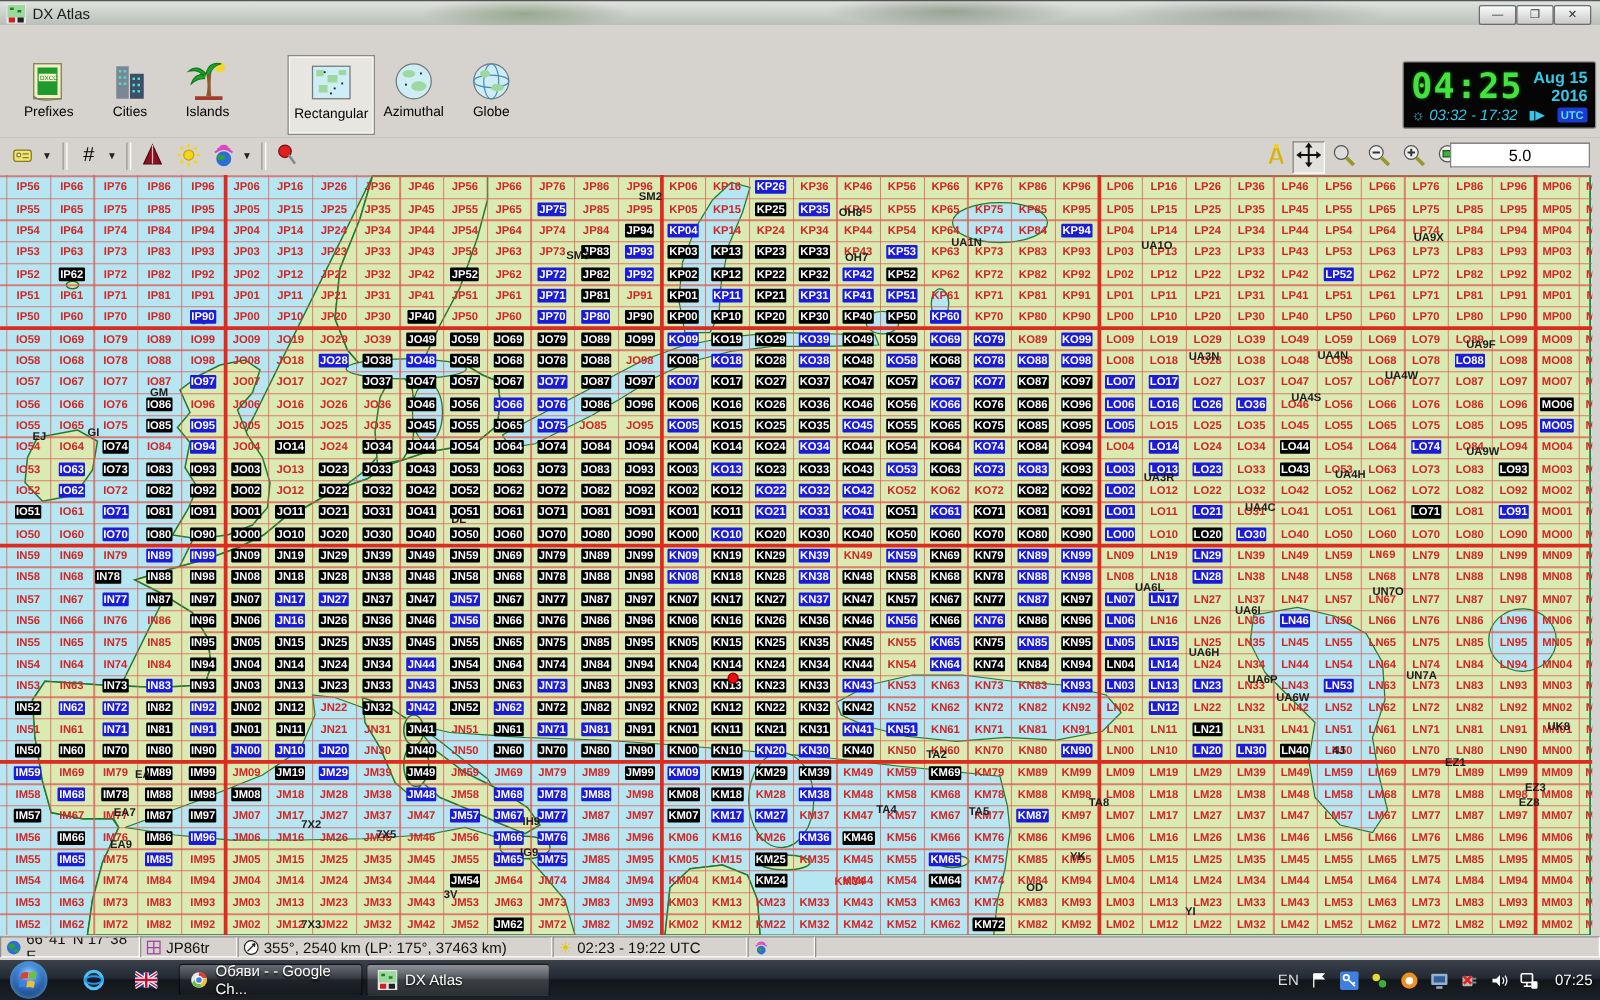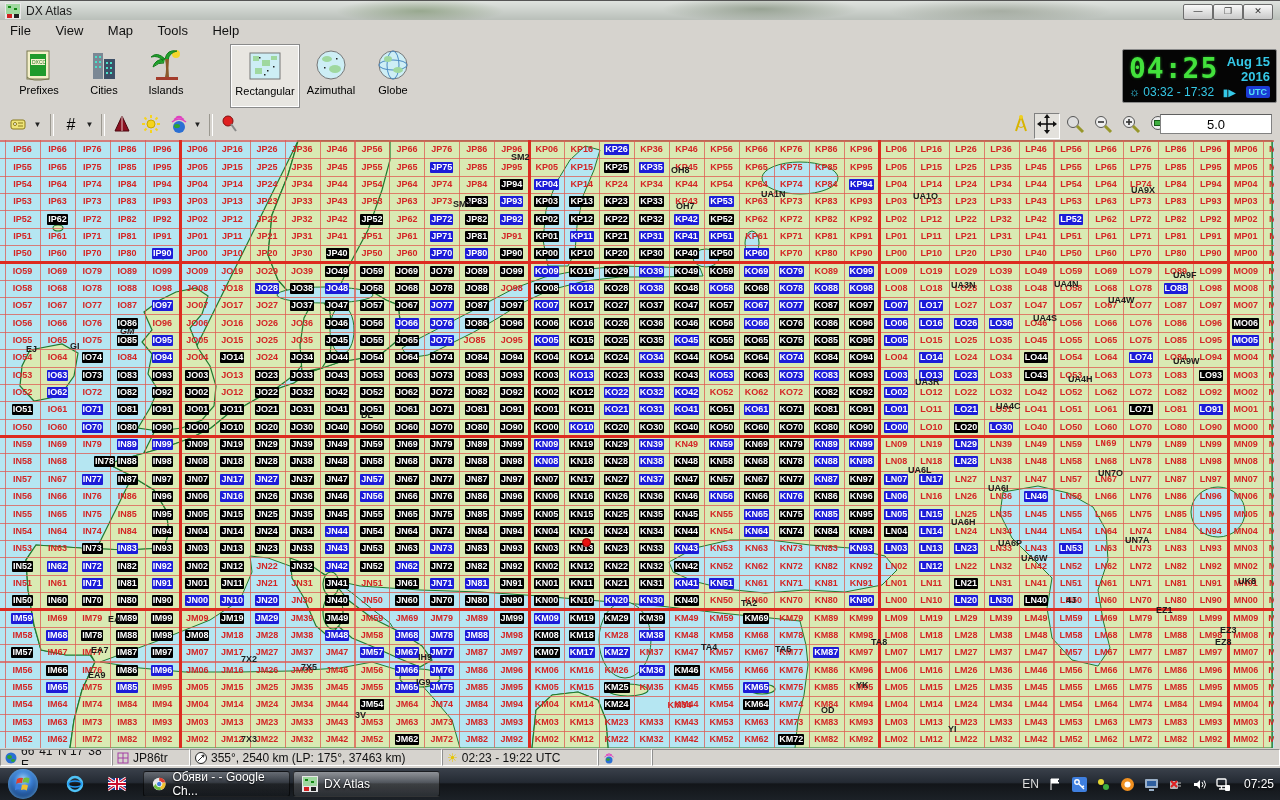--- a/index.html
+++ b/index.html
@@ -35,21 +35,21 @@
   .t2sep{position:absolute;top:4px;width:2px;height:22px;border-left:1px solid #9b9890;border-right:1px solid #fff;}
   #zoom-input{position:absolute;left:1160px;top:4px;width:112px;height:20px;border:1px solid #828282;
     border-top-color:#5f5f5f;background:#fff;font-size:13px;text-align:center;padding:0;box-sizing:border-box;}
   
   #clock{position:absolute;left:1122px;top:49px;width:155px;height:54px;background:#050505;
     border:1px solid #8a8a8a;border-radius:2px;box-sizing:border-box;}
   #clock-time{position:absolute;left:6px;top:2px;font-family:"DejaVu Sans Mono",monospace;
     font-size:28px;font-weight:bold;color:#43e23c;letter-spacing:1px;text-shadow:0 0 3px #1d6b1d;}
   #clock-date1{position:absolute;right:6px;top:4px;font-size:13px;font-weight:bold;color:#35c9e8;}
   #clock-date2{position:absolute;right:6px;top:19px;font-size:13px;font-weight:bold;color:#35c9e8;}
-  #clock-sun{position:absolute;left:6px;bottom:3px;font-size:12px;color:#35c9e8;}
+  #clock-sun{position:absolute;left:6px;bottom:3px;font-size:12px;color:#35c9e8;font-style:italic;}
   #clock-play{position:absolute;right:40px;bottom:4px;font-size:10px;color:#35c9e8;}
   #clock-utc{position:absolute;right:6px;bottom:4px;font-size:9px;font-weight:bold;color:#53e0f5;
     background:#1b3bd4;border-radius:2px;padding:0 3px;line-height:12px;}
   
   #map{position:absolute;left:0;top:140px;width:1274px;height:708px;overflow:hidden;background:var(--water);}
   #map svg{position:absolute;left:0;top:0;}
   .land{fill:var(--land);stroke:var(--coast);stroke-width:1.2;}
   .sea{fill:var(--water);stroke:var(--coast);stroke-width:1;}
   #gridthin{position:absolute;left:0;top:0;width:1274px;height:608px;
     background-image:
@@ -102,27 +102,20 @@
         <rect x="9" y="5" width="3" height="2" fill="#128812"></rect>
       <rect x="2" y="11" width="5" height="4" fill="#d02020"></rect>
         <rect x="9" y="11" width="5" height="4" fill="#202020"></rect>
     </svg>
     <span id="title-text">DX Atlas</span>
     <div class="winbtn" style="left:1183px">—</div>
     <div class="winbtn" style="left:1213px">❐</div>
     <div class="winbtn" style="left:1243px">✕</div>
   </div>
 
-  <div id="menubar">
-    <span class="menu-item">File</span>
-    <span class="menu-item">View</span>
-    <span class="menu-item">Map</span>
-    <span class="menu-item">Tools</span>
-    <span class="menu-item">Help</span>
-  </div>
 
   <div id="toolbar">
     <div class="tbtn" style="left:10px;width:58px">
       <svg class="ticon" viewBox="0 0 36 36">
         <rect x="6" y="4" width="22" height="28" fill="#f3efc8" stroke="#7a7a50"></rect>
         <rect x="9" y="7" width="16" height="22" fill="#1f9b2c"></rect>
         <rect x="10" y="12" width="14" height="6" fill="#f5f2d0"></rect>
         <text x="11" y="17" font-size="5" fill="#1f7a1f" font-family="Liberation Sans">DXCC</text>
         <path d="M6 30 q4 5 22 2" fill="none" stroke="#7a7a50"></path>
       </svg>
@@ -2378,21 +2371,21 @@
         </div>
         <div class="cell" style="left: 1263.2px; top: 295.95px;">
           <span>MN19</span>
         </div>
         <div class="cell" style="left: 5px; top: 313.3px;">
           <span>IN58</span>
         </div>
         <div class="cell" style="left: 39.95px; top: 313.3px;">
           <span>IN68</span>
         </div>
-        <div class="cell ck" style="left: 87px; top: 313.3px;">
+        <div class="cell ck" style="left: 69px; top: 313.3px;">
           <span>IN78</span>
         </div>
         <div class="cell ck" style="left: 109.85px; top: 313.3px;">
           <span>IN88</span>
         </div>
         <div class="cell ck" style="left: 144.8px; top: 313.3px;">
           <span>IN98</span>
         </div>
         <div class="cell ck" style="left: 179.75px; top: 313.3px;">
           <span>JN08</span>
@@ -4282,21 +4275,21 @@
         <div class="ovl" style="left: 1131px; top: 45px;">UA9X</div>
         <div class="ovl" style="left: 1173px; top: 130px;">UA9F</div>
         <div class="ovl" style="left: 951px; top: 140px;">UA3N</div>
         <div class="ovl" style="left: 1054px; top: 139px;">UA4N</div>
         <div class="ovl" style="left: 1108px; top: 155px;">UA4W</div>
         <div class="ovl" style="left: 1033px; top: 173px;">UA4S</div>
         <div class="ovl" style="left: 1173px; top: 216px;">UA9W</div>
         <div class="ovl" style="left: 1068px; top: 234px;">UA4H</div>
         <div class="ovl" style="left: 915px; top: 237px;">UA3R</div>
         <div class="ovl" style="left: 996px; top: 261px;">UA4C</div>
-        <div class="ovl" style="left: 120px; top: 186px; font-style: italic;">GM</div>
+        <div class="ovl" style="left: 120px; top: 169px;">GM</div>
         <div class="ovl" style="left: 26px; top: 204px;">EJ</div>
         <div class="ovl" style="left: 70px; top: 201px;">GI</div>
         <div class="ovl" style="left: 361px; top: 270px;">DL</div>
         <div class="ovl" style="left: 908px; top: 325px;">UA6L</div>
         <div class="ovl" style="left: 1098px; top: 328px;">UN7O</div>
         <div class="ovl" style="left: 988px; top: 343px;">UA6I</div>
         <div class="ovl" style="left: 951px; top: 377px;">UA6H</div>
         <div class="ovl" style="left: 998px; top: 398px;">UA6P</div>
         <div class="ovl" style="left: 1021px; top: 413px;">UA6W</div>
         <div class="ovl" style="left: 1125px; top: 395px;">UN7A</div>

